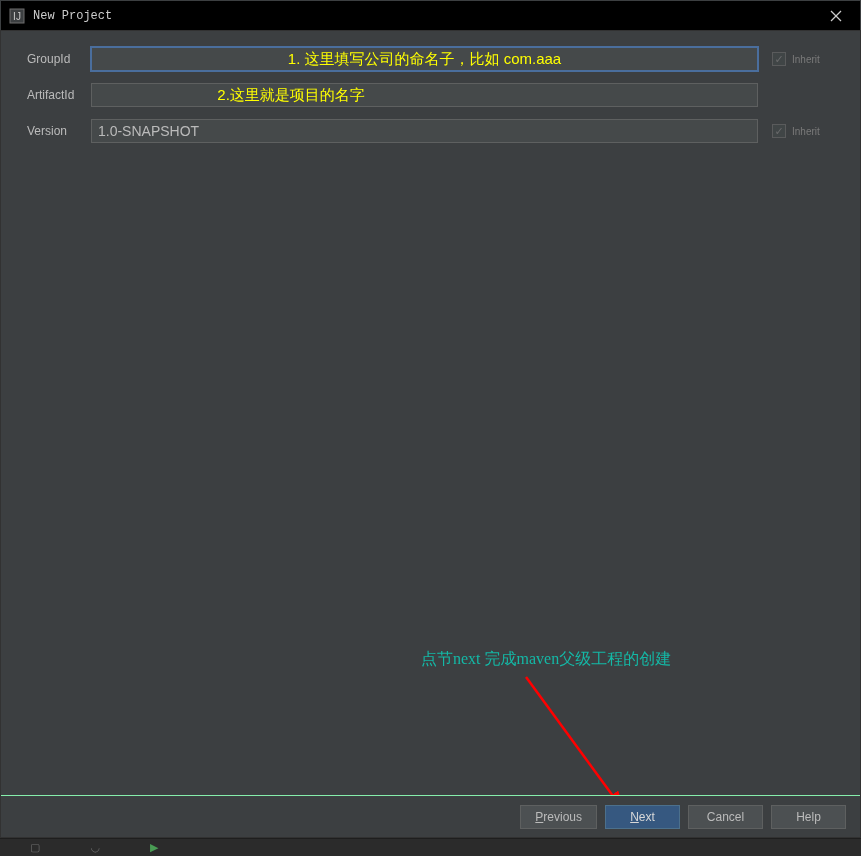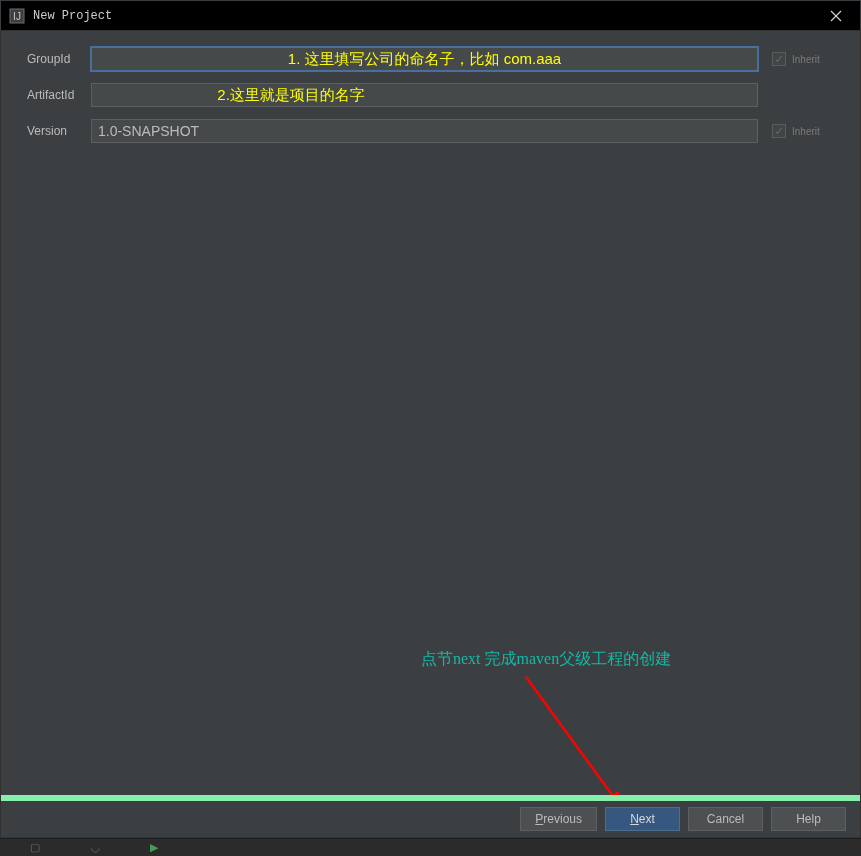--- a/index.html
+++ b/index.html
@@ -123,21 +123,21 @@
     .inherit-label {
       color: #7a7a7a;
       font-size: 10px;
     }
     .bottom-bar {
       position: absolute;
       bottom: 0;
       left: 0;
       right: 0;
       height: 42px;
-      border-top: 6px solid #86efac;
+      border-top: 1px solid #86efac;
       display: flex;
       align-items: center;
       justify-content: flex-end;
       padding: 0 14px;
       gap: 8px;
       background: #3c3f41;
     }
     .btn {
       height: 24px;
       min-width: 75px;

